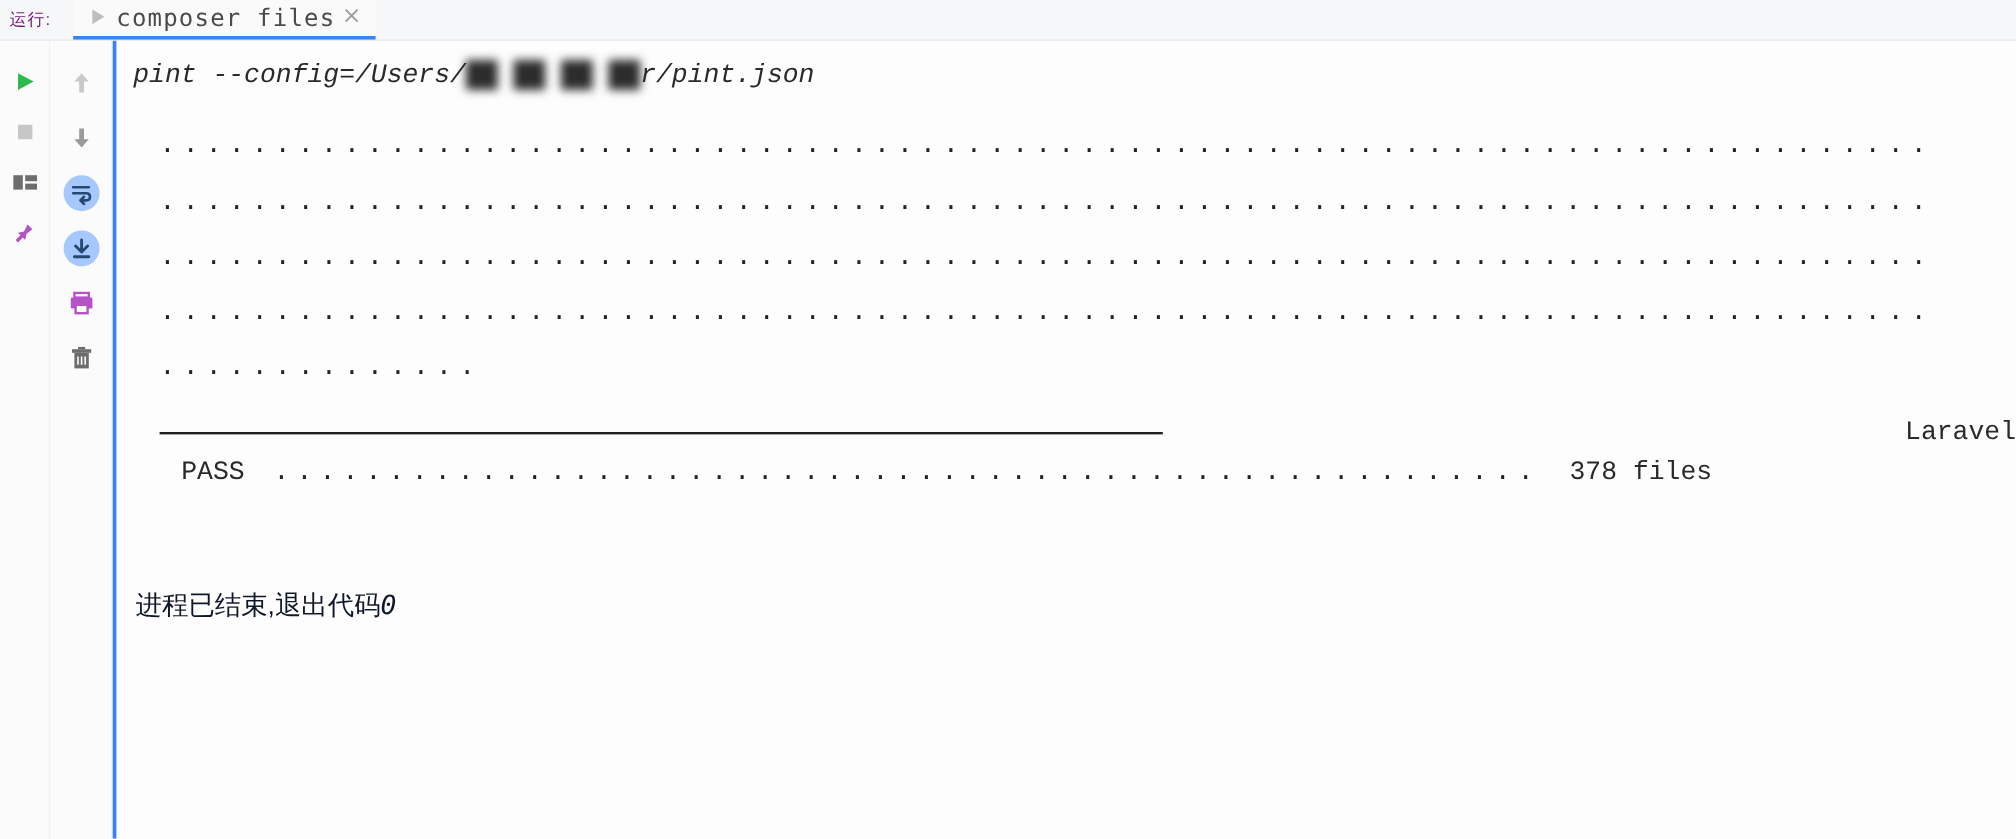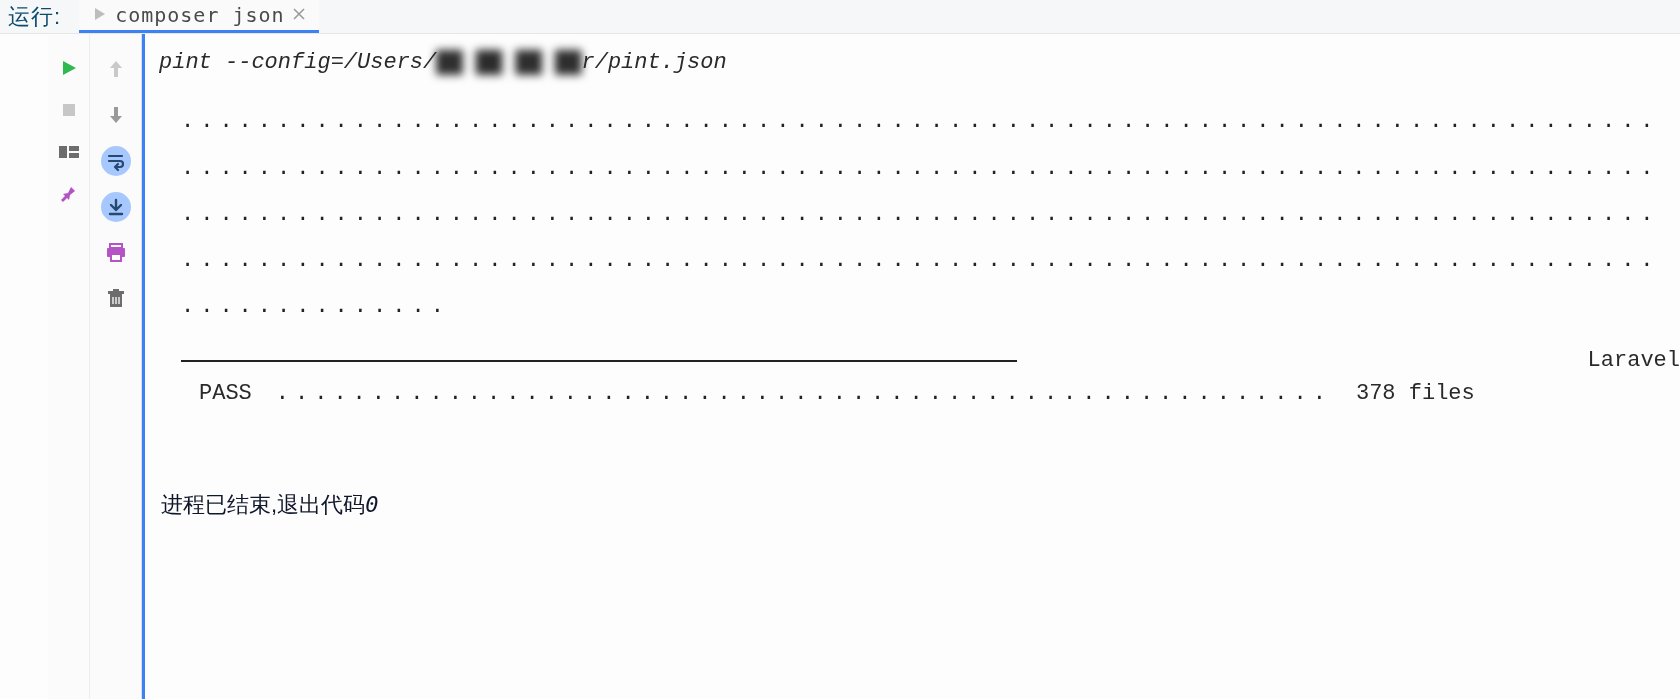--- a/index.html
+++ b/index.html
@@ -2,28 +2,28 @@
 <html><head>
   <meta charset="utf-8">
   <style>
     * { box-sizing: border-box; margin: 0; padding: 0; }
     html, body { width: 1680px; height: 699px; font-family: -apple-system, "Helvetica Neue", Arial, sans-serif; background: #fdfdfd; overflow: hidden; }
 
     .root { display: flex; flex-direction: column; height: 100%; }
 
     
     .tab-strip { display: flex; align-items: center; height: 34px; border-bottom: 1px solid #e7e7e7; background: #f6f7f9; font-size: 18px; }
-    .tab-label { color: #0c4a6e; padding: 0 14px 0 8px; font-size: 22px; letter-spacing: 1px; }
+    .tab-label { color: #701a75; padding: 0 14px 0 8px; font-size: 14px; letter-spacing: 1px; }
     .tab { display: flex; align-items: center; height: 100%; gap: 8px; padding: 0 14px; border-bottom: 3px solid #3b82f6; margin-left: 4px; background: #fafafa; }
     .tab .tab-run-icon { color: #bdbdbd; }
     .tab .tab-name { font-family: Menlo, Consolas, monospace; font-size: 20px; color: #4a4a4a; letter-spacing: 1px; }
     .tab .tab-close { color: #9b9b9b; cursor: pointer; font-size: 16px; }
 
     
-    .body { display: flex; flex: 1; min-height: 0; padding-left: 48px; }
+    .body { display: flex; flex: 1; min-height: 0; }
 
     
     .gutter-primary { width: 42px; border-right: 1px solid #eeeeee; display: flex; flex-direction: column; align-items: center; gap: 18px; padding-top: 22px; background: #fbfbfb; }
     .gutter-primary .ic { width: 24px; height: 24px; display:flex; align-items:center; justify-content:center; cursor: pointer; }
 
     
     .gutter-secondary { width: 52px; border-right: 1px solid #dedede; display: flex; flex-direction: column; align-items: center; gap: 16px; padding-top: 20px; background: #fbfbfb; }
     .gutter-secondary .ic { width: 30px; height: 30px; display:flex; align-items:center; justify-content:center; cursor: pointer; border-radius: 50%; }
     .gutter-secondary .ic.round { background:#a6c8ff; }
 
@@ -46,21 +46,21 @@
 <div class="root">
 
   <div class="tab-strip">
     <span class="tab-label">运行:</span>
     <div class="tab">
       <span class="tab-run-icon">
         <svg width="14" height="14" viewBox="0 0 14 14">
             <polygon points="2,1 12,7 2,13" fill="#bdbdbd"></polygon>
           </svg>
       </span>
-      <span class="tab-name">composer json</span>
+      <span class="tab-name">composer files</span>
       <span class="tab-close">
         <svg width="12" height="12" viewBox="0 0 12 12">
             <line x1="1" y1="1" x2="11" y2="11" stroke="#9b9b9b" stroke-width="1.6"></line>
             <line x1="11" y1="1" x2="1" y2="11" stroke="#9b9b9b" stroke-width="1.6"></line>
           </svg>
       </span>
     </div>
   </div>
 
   <div class="body">

